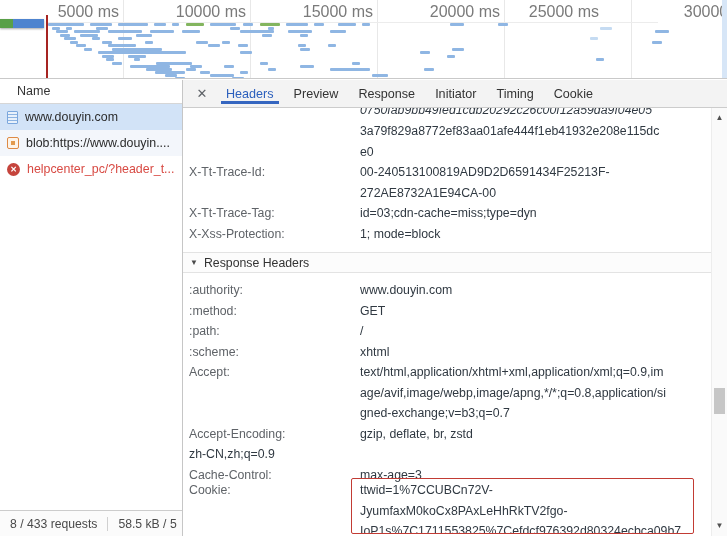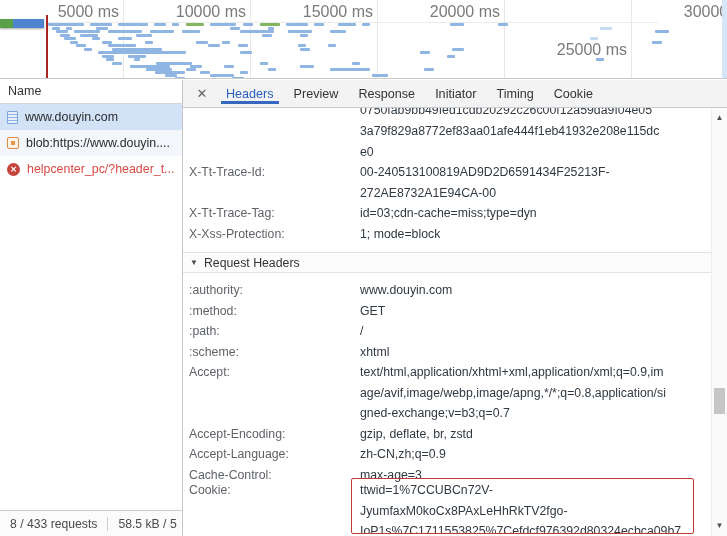--- a/index.html
+++ b/index.html
@@ -23,21 +23,21 @@
   .sel-bar .seg-g { width:13px; height:9px; }
   .sel-bar .seg-b { width:31px; height:9px; }
   .ov-scroll { position:absolute; right:0; top:0; width:5px; height:78px; background:#d7e6f7; }
 
   
   .main { position:absolute; top:80px; left:0; width:727px; height:456px; display:flex; }
 
   
   .sidebar { position:relative; width:183px; min-width:183px; background:#fff;
     border-right:1px solid #c6c6c6; overflow:hidden; }
-  .name-header { height:24px; line-height:23px; padding-left:8px; font-size:12.5px;
+  .name-header { height:24px; line-height:23px; padding-left:17px; font-size:12.5px;
     color:#333; border-bottom:1px solid #d6d6d6; }
   .req-row { height:26px; display:flex; align-items:center; gap:7px; padding-left:7px;
     font-size:12.4px; color:#2b2b2b; white-space:nowrap; overflow:hidden; cursor:default; }
   .req-row.selected { background:#d2e3f7; }
   .req-row.stripe { background:#f3f6fb; }
   .req-row.error { color:#d84a43; }
   .ricon { width:13px; height:13px; min-width:13px; position:relative; display:inline-block; }
   .ricon.doc { width:11px; min-width:11px; height:13px; border:1px solid #7ba7dd; border-radius:1px;
     background:repeating-linear-gradient(to bottom,#e8f1fb 0 2px,#8db4e2 2px 3px); }
   .ricon.media { width:12px; min-width:12px; height:12px; border:1px solid #de8a45; border-radius:2px;
@@ -63,21 +63,21 @@
   .tab.active::after { content:""; position:absolute; left:5px; right:5px; bottom:3px;
     height:3px; background:#3566c0; }
 
   .content { position:absolute; top:28px; left:0; right:16px; bottom:0; overflow:hidden;
     padding-left:6px; font-size:12.3px; line-height:20.5px; color:#303942; }
   .hdr-row { display:flex; }
   .hdr-name { flex:0 0 171px; color:#5f6368; }
   .hdr-value { width:343px; }
   .vline { white-space:nowrap; }
   .clip-line { height:13px; overflow:hidden; }
-  .clip-line .vline { margin-top:-8px; }
+  .clip-line .vline { margin-top:-8px;font-style:italic; }
   .section-row { margin:8px 0 1px -6px; padding-left:7px; height:21px; line-height:20px;
     background:#fcfcfc; border-top:1px solid #e3e3e3; border-bottom:1px solid #e3e3e3;
     color:#333; display:flex; align-items:center; }
   .tri { font-size:8px; color:#4a4a4a; margin-right:6px; }
   .req-list { margin-top:7px; }
   .hdr-row.boxed { margin-top:-5px; }
   .red-box { margin:-2px 0 0 -9px; padding:1px 8px 0; height:56px; overflow:hidden;
     border:1px solid #c23b34; border-radius:2px; }
 
   
@@ -97,21 +97,21 @@
     <div id="ov-canvas">
         <div class="gridline" style="left: 123px;"></div>
         <div class="ruler-label" style="left: 123px;">5000 ms</div>
         <div class="gridline" style="left: 250px;"></div>
         <div class="ruler-label" style="left: 250px; text-align: right;">10000 ms</div>
         <div class="gridline" style="left: 377px;"></div>
         <div class="ruler-label" style="left: 377px;">15000 ms</div>
         <div class="gridline" style="left: 504px;"></div>
         <div class="ruler-label" style="left: 504px;">20000 ms</div>
         <div class="gridline" style="left: 631px;"></div>
-        <div class="ruler-label" style="left: 631px; margin-top: 38px;">25000 ms</div>
+        <div class="ruler-label" style="left: 603px;">25000 ms</div>
         <div class="ruler-label" style="left: 758px;">30000 ms</div>
         <div class="wbar" style="left: 48px; top: 23px; width: 36px; background: rgb(143, 182, 227);"></div>
         <div class="wbar" style="left: 90px; top: 23px; width: 22px; background: rgb(143, 182, 227);"></div>
         <div class="wbar" style="left: 118px; top: 23px; width: 30px; background: rgb(143, 182, 227);"></div>
         <div class="wbar" style="left: 154px; top: 23px; width: 12px; background: rgb(143, 182, 227);"></div>
         <div class="wbar" style="left: 172px; top: 23px; width: 7px; background: rgb(143, 182, 227);"></div>
         <div class="wbar" style="left: 186px; top: 23px; width: 18px; background: rgb(131, 181, 95);"></div>
         <div class="wbar" style="left: 210px; top: 23px; width: 26px; background: rgb(143, 182, 227);"></div>
         <div class="wbar" style="left: 243px; top: 23px; width: 10px; background: rgb(143, 182, 227);"></div>
         <div class="wbar" style="left: 260px; top: 23px; width: 20px; background: rgb(131, 181, 95);"></div>
@@ -268,21 +268,21 @@
             <div class="hdr-row">
               <div class="hdr-name">X-Xss-Protection:</div>
               <div class="hdr-value">
                 <div class="vline">1; mode=block</div>
               </div>
             </div>
           </div>
 
         <div class="section-row">
           <span class="tri">▼</span>
-          <span>Request Headers</span>
+          <span>Response Headers</span>
         </div>
 
         <div id="request-headers" class="req-list">
             <div class="hdr-row">
               <div class="hdr-name">:authority:</div>
               <div class="hdr-value">
                 <div class="vline">www.douyin.com</div>
               </div>
             </div>
             <div class="hdr-row">
@@ -311,21 +311,20 @@
                 <div class="vline">gned-exchange;v=b3;q=0.7</div>
               </div>
             </div>
             <div class="hdr-row">
               <div class="hdr-name">Accept-Encoding:</div>
               <div class="hdr-value">
                 <div class="vline">gzip, deflate, br, zstd</div>
               </div>
             </div>
             <div class="hdr-row">
-              <div class="hdr-name">Accept-Language:</div>
               <div class="hdr-value">
                 <div class="vline">zh-CN,zh;q=0.9</div>
               </div>
             </div>
             <div class="hdr-row">
               <div class="hdr-name">Cache-Control:</div>
               <div class="hdr-value">
                 <div class="vline">max-age=3</div>
               </div>
             </div>

